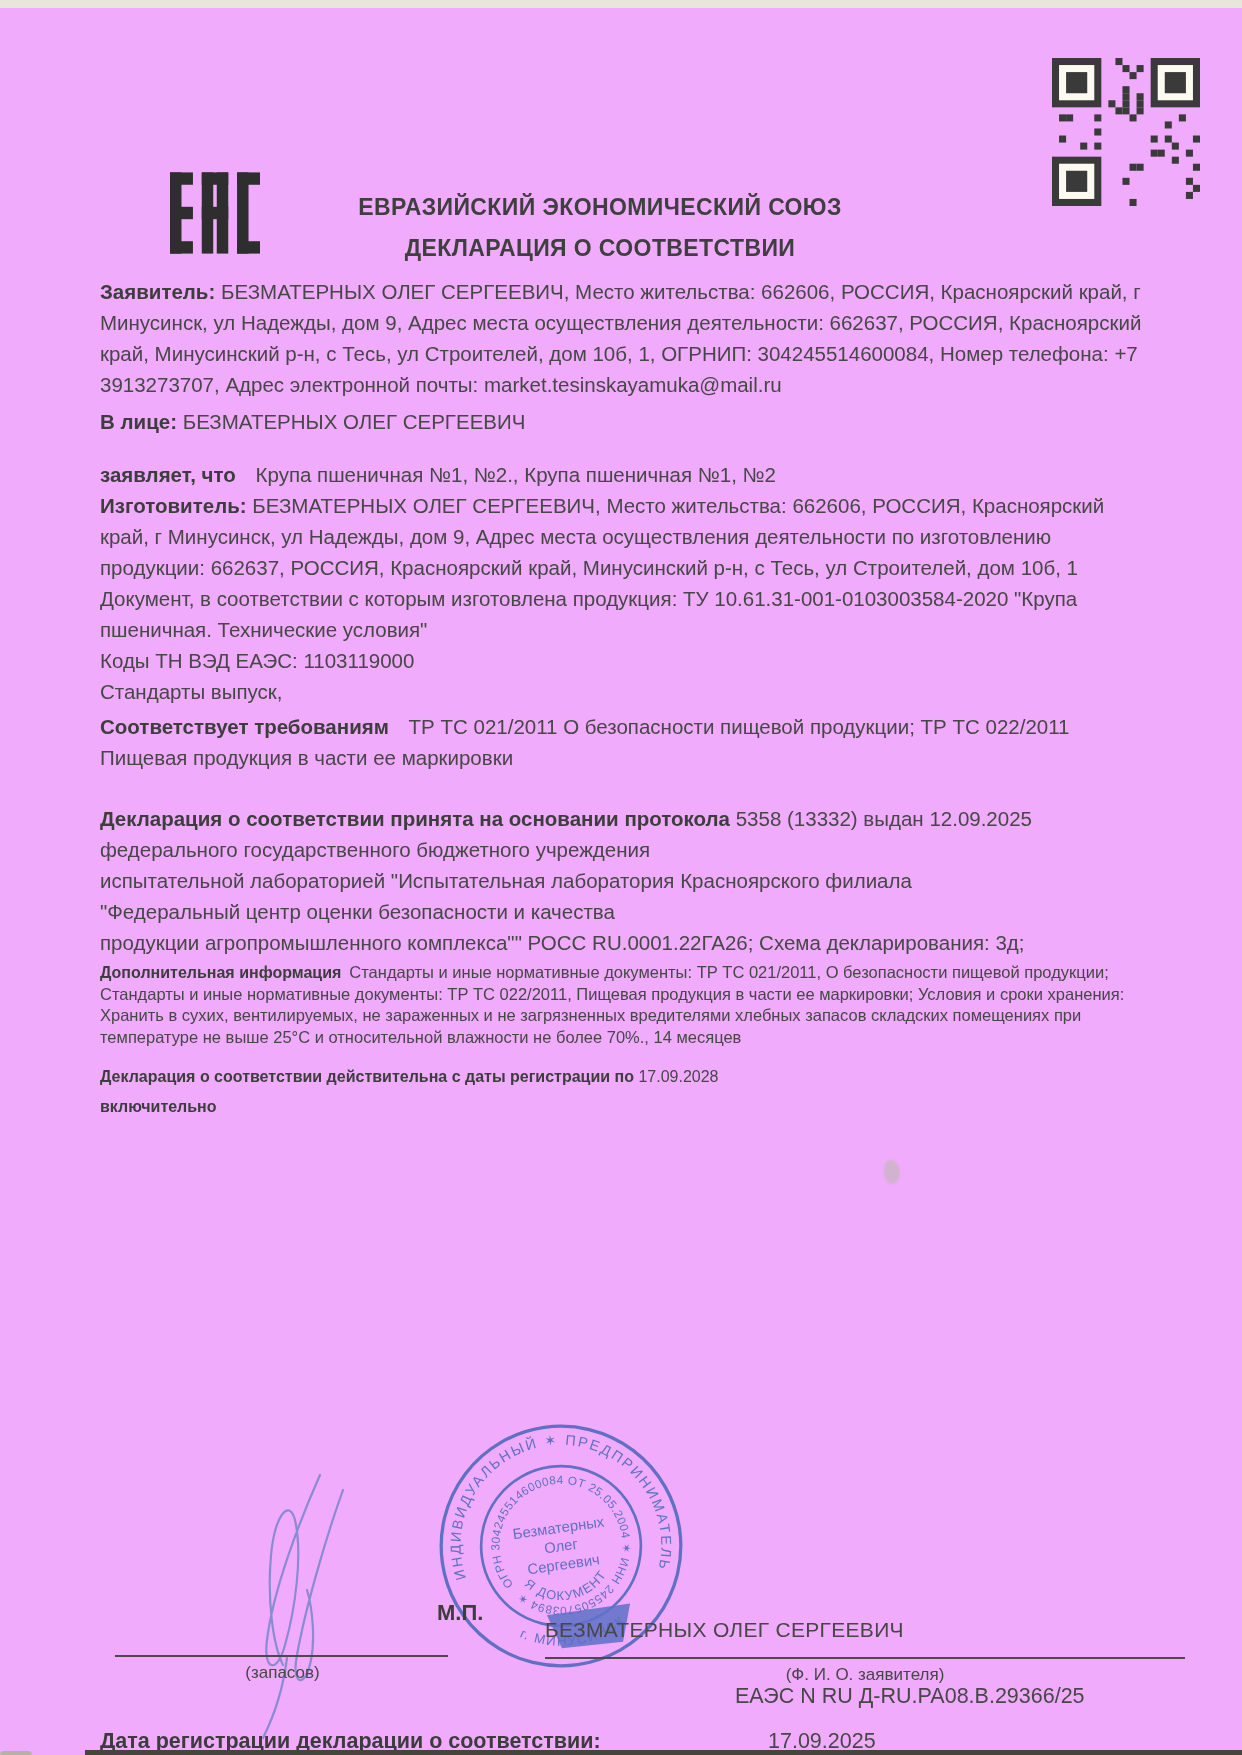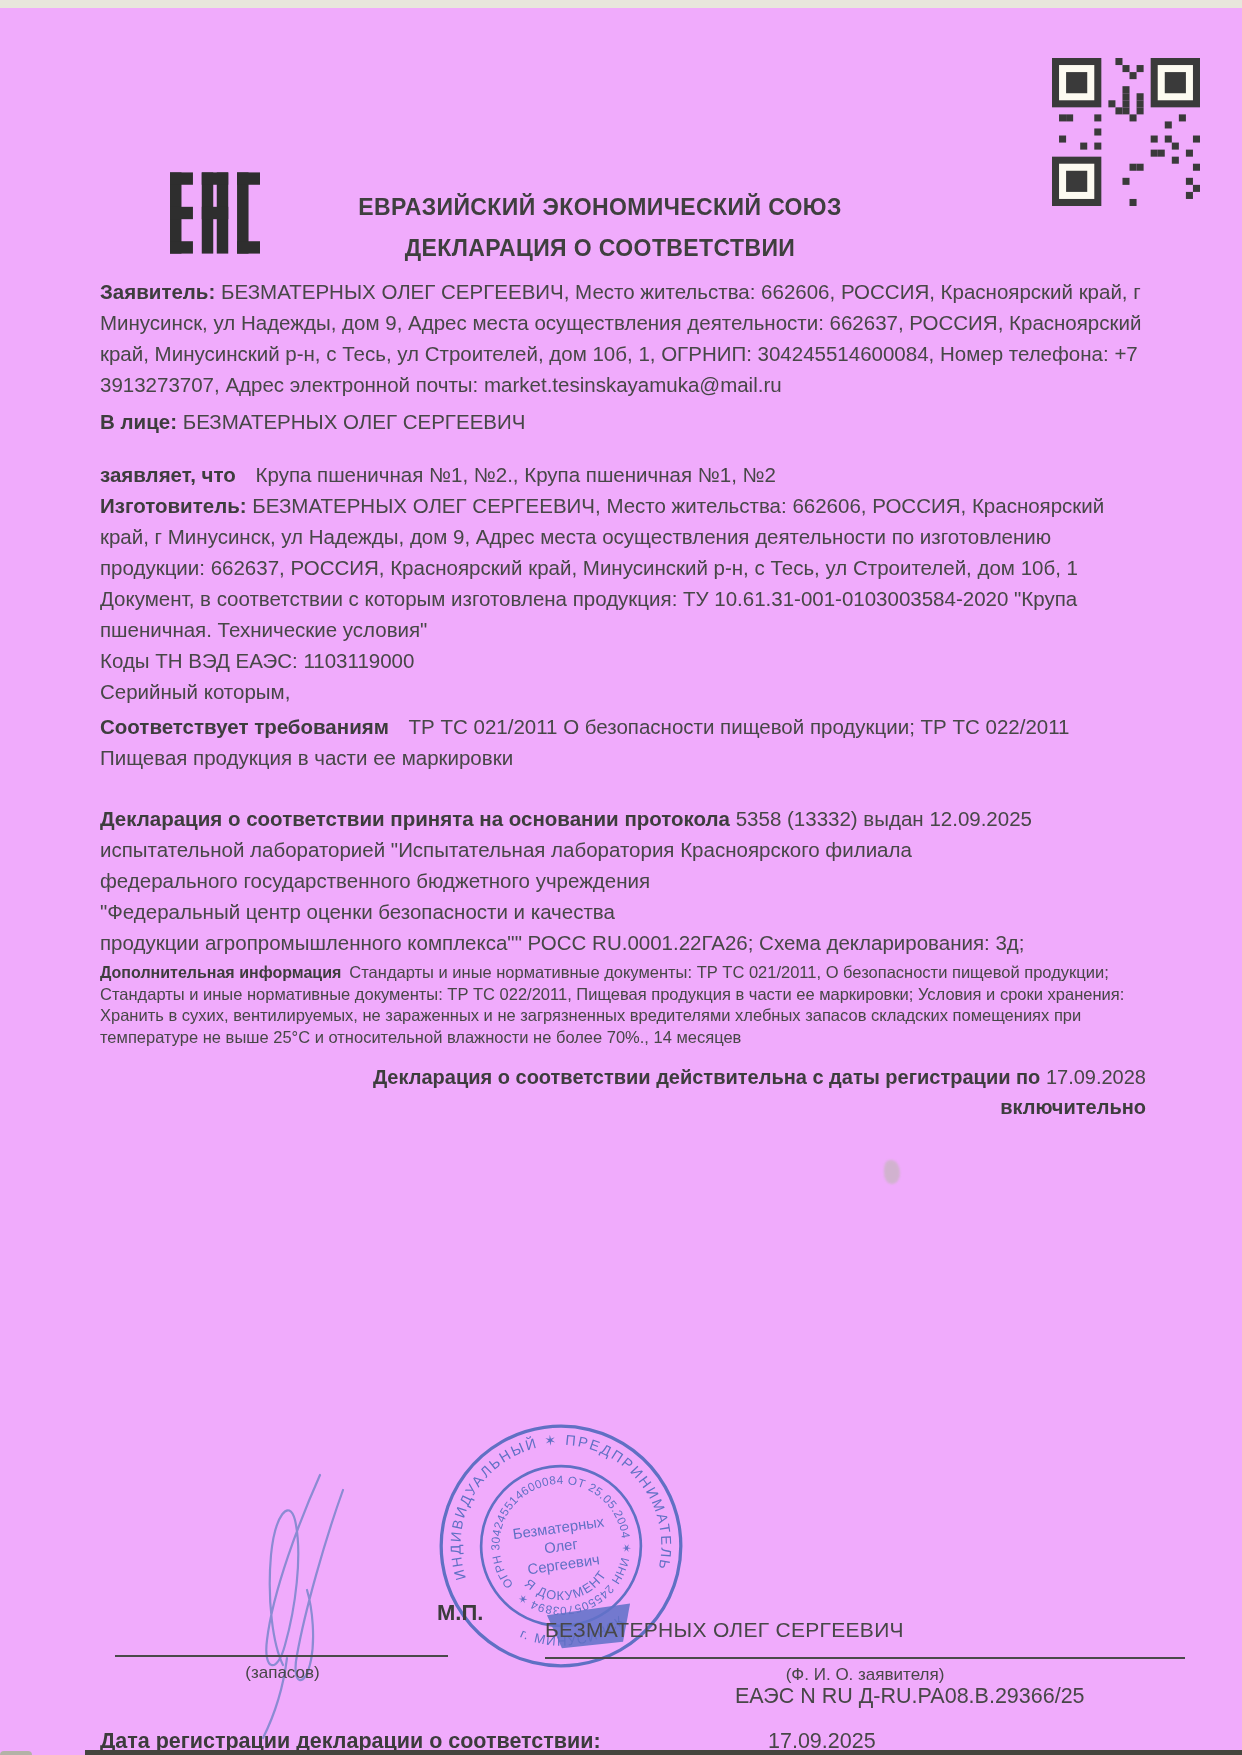--- a/index.html
+++ b/index.html
@@ -15,21 +15,21 @@
   .doc-title{font-size:23px; font-weight:700; color:#3f3f3f; letter-spacing:.4px; margin:0 0 14px 0;}
   
   #body-col{position:absolute; left:100px; top:268px; width:1046px;}
   .par{font-size:20.5px; line-height:31px; color:#474747;}
   .lbl{font-weight:700; color:#3d3d3d;}
   .gap-after{margin-right:14px;}
   .mt6{margin-top:6px;} .mt14{margin-top:14px;} .mt22{margin-top:22px;}
   .mt4{margin-top:4px;} .mt30{margin-top:30px;}
   .small-par{font-size:16.5px; line-height:21.5px; color:#474747;}
   .add-lbl{font-size:16px; font-weight:700; color:#3d3d3d; margin-right:8px;}
-  .validity{font-size:20px; line-height:30px; font-weight:700; color:#3d3d3d;text-align:right;}
+  .validity{font-size:16px; line-height:30px; font-weight:700; color:#3d3d3d;}
   .validity .normal{font-weight:400; color:#474747;}
   
   .abs{position:absolute;}
   #mp{left:437px; top:1592px; font-size:22px; font-weight:700; color:#3c3c3c;text-align:right;}
   #signer-name{left:545px; top:1610px; font-size:21px; color:#474747; letter-spacing:.3px;}
   .sig-line{border-top:2.5px solid #4a4a4a; height:0;}
   #line-left{left:115px; top:1647px; width:333px;}
   #line-right{left:545px; top:1649px; width:640px;}
   .caption{font-size:17px; color:#474747;}
   #cap-sign{left:200px; top:1655px; width:165px; text-align:center;}
@@ -135,28 +135,28 @@
     <div class="par"><span class="lbl">Заявитель:</span> <span>БЕЗМАТЕРНЫХ ОЛЕГ СЕРГЕЕВИЧ, Место жительства: 662606, РОССИЯ, Красноярский край, г Минусинск, ул Надежды, дом 9, Адрес места осуществления деятельности: 662637, РОССИЯ, Красноярский край, Минусинский р-н, с Тесь, ул Строителей, дом 10б, 1, ОГРНИП: 304245514600084, Номер телефона: +7 3913273707, Адрес электронной почты: market.tesinskayamuka@mail.ru</span></div>
 
     <div class="par mt6"><span class="lbl">В лице:</span> <span>БЕЗМАТЕРНЫХ ОЛЕГ СЕРГЕЕВИЧ</span></div>
 
     <div class="par mt22"><span class="lbl gap-after">заявляет, что</span> <span>Крупа пшеничная №1, №2., Крупа пшеничная №1, №2</span></div>
 
     <div class="par"><span class="lbl">Изготовитель:</span> <span>БЕЗМАТЕРНЫХ ОЛЕГ СЕРГЕЕВИЧ, Место жительства: 662606, РОССИЯ, Красноярский край, г Минусинск, ул Надежды, дом 9, Адрес места осуществления деятельности по изготовлению продукции: 662637, РОССИЯ, Красноярский край, Минусинский р-н, с Тесь, ул Строителей, дом 10б, 1</span></div>
 
     <div class="par">Документ, в соответствии с которым изготовлена продукция: ТУ 10.61.31-001-0103003584-2020 "Крупа пшеничная. Технические условия"</div>
     <div class="par">Коды ТН ВЭД ЕАЭС: 1103119000</div>
-    <div class="par">Серийный которым,</div>
+    <div class="par">Стандарты выпуск,</div>
 
     <div class="par mt4"><span class="lbl gap-after">Соответствует требованиям</span> <span>ТР ТС 021/2011 О безопасности пищевой продукции; ТР ТС 022/2011 Пищевая продукция в части ее маркировки</span></div>
 
     <div class="par mt30">
       <div><span class="lbl">Декларация о соответствии принята на основании протокола</span> <span>5358 (13332) выдан 12.09.2025</span></div>
+      <div>федерального государственного бюджетного учреждения</div>
       <div>испытательной лабораторией "Испытательная лаборатория Красноярского филиала</div>
-      <div>федерального государственного бюджетного учреждения</div>
       <div>"Федеральный центр оценки безопасности и качества</div>
       <div>продукции агропромышленного комплекса"" РОСС RU.0001.22ГА26; Схема декларирования: 3д;</div>
     </div>
 
     <div class="small-par mt4"><span class="add-lbl">Дополнительная информация</span><span>Стандарты и иные нормативные документы: ТР ТС 021/2011, О безопасности пищевой продукции; Стандарты и иные нормативные документы: ТР ТС 022/2011, Пищевая продукция в части ее маркировки; Условия и сроки хранения: Хранить в сухих, вентилируемых, не зараженных и не загрязненных вредителями хлебных запасов складских помещениях при температуре не выше 25°С и относительной влажности не более 70%., 14 месяцев</span></div>
 
     <div class="validity mt14"><span>Декларация о соответствии действительна с даты регистрации по</span> <span class="normal">17.09.2028</span><br><span>включительно</span></div>
 
   </div>
 

